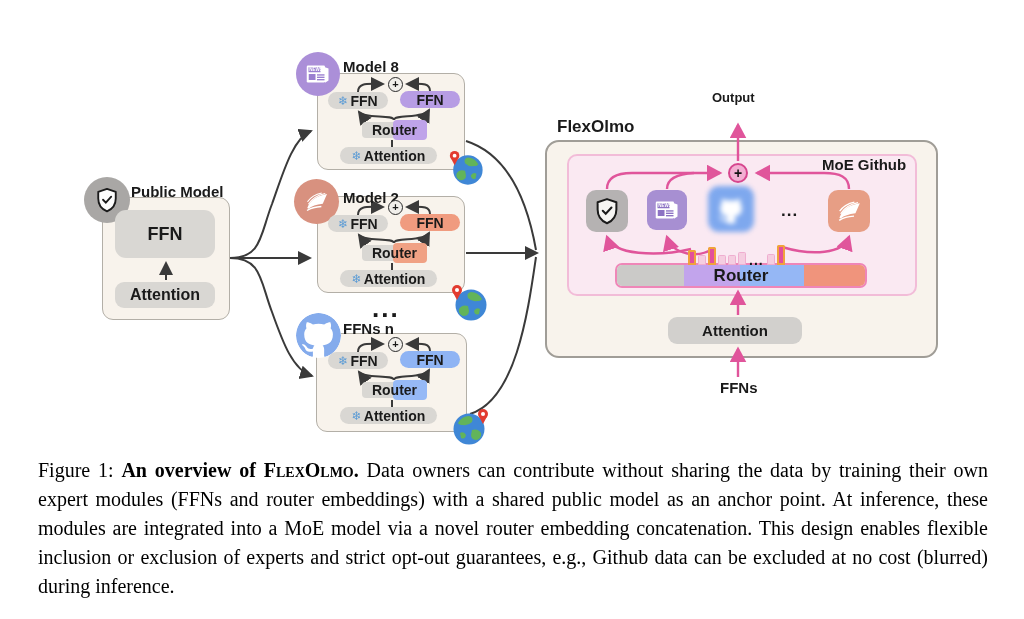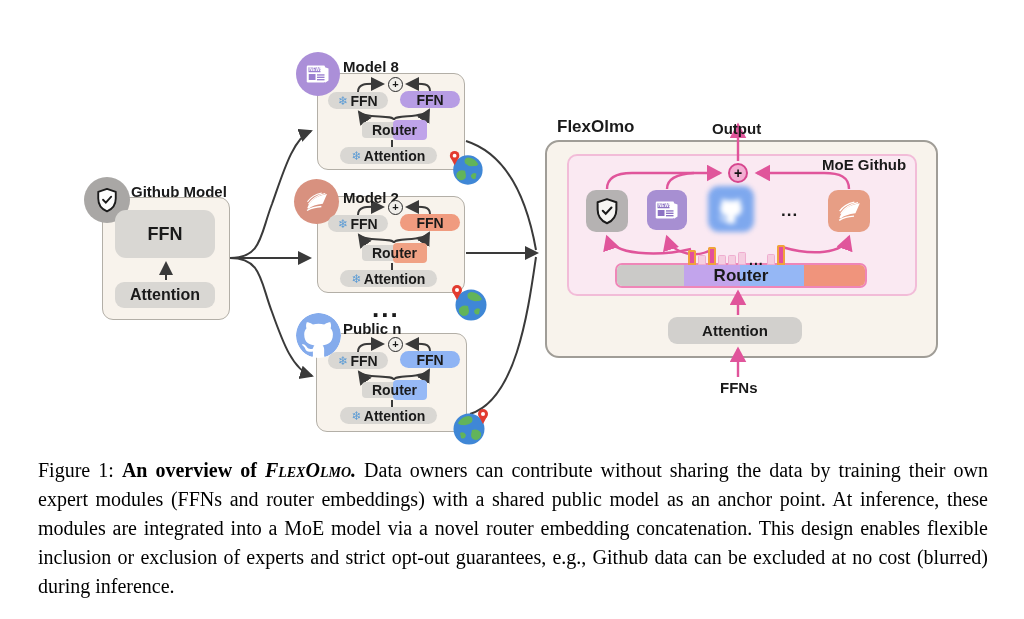--- a/index.html
+++ b/index.html
@@ -29,21 +29,21 @@
   .wbar{width:8px;border-radius:1.5px 1.5px 0 0;box-sizing:border-box;}
   .bar-dots{font-weight:bold;font-size:14px;line-height:10px;letter-spacing:1px;padding:0 1px;}
   .dots-lg{position:absolute;font-weight:bold;font-size:26px;letter-spacing:2px;z-index:10;line-height:10px;}
   .dots-md{position:absolute;font-weight:bold;font-size:17px;letter-spacing:1px;z-index:10;line-height:10px;}
   .m-router-gray{position:absolute;left:0;top:2px;width:55px;height:16px;background:#d9d7d3;border-radius:4px;}
   .m-router-accent{position:absolute;left:31px;top:0;width:34px;height:20px;border-radius:4px;}
   .m-router-lbl{position:absolute;left:0;top:2px;width:65px;height:16px;display:flex;align-items:center;justify-content:center;font-weight:bold;font-size:14px;}
   .caption{position:absolute;left:38px;top:456px;width:950px;margin:0;
            font-family:"Liberation Serif","DejaVu Serif",serif;font-size:20px;line-height:29px;
            text-align:justify;color:#000;z-index:10;}
-  .sc{font-variant:small-caps;font-style:italic;}
+  .sc{font-variant:small-caps;}
 </style>
 </head>
 <body>
 
 <div class="stage">
 
   <div class="panel" style="left:102px;top:197px;width:128px;height:123px;"></div>
   <div class="panel" style="left:317px;top:73px;width:148px;height:97px;"></div>
   <div class="panel" style="left:317px;top:196px;width:148px;height:97px;"></div>
   <div class="panel" style="left:316px;top:333px;width:151px;height:99px;"></div>
@@ -109,21 +109,21 @@
       <path d="M 738 377 L 738 349" marker-end="url(#aP)"></path>
     </g>
   </svg>
 
   <div class="badge" style="left: 84px; top: 177px; width: 46px; height: 46px; background: rgb(169, 167, 165);">
     <svg width="28" height="28" viewBox="0 0 24 24">
       <path d="M12 2.5 L19.5 5 V10.8 C19.5 16.2 16.4 20 12 21.8 C7.6 20 4.5 16.2 4.5 10.8 V5 Z" fill="#fdfdfd" stroke="#1b1b1b" stroke-width="1.6" stroke-linejoin="round"></path>
       <path d="M8.6 11.8 L11 14.2 L15.6 9.2" stroke="#1b1b1b" stroke-width="1.6" fill="none" stroke-linecap="round"></path>
     </svg>
   </div>
-  <div class="lbl" style="left:131px;top:183px;font-size:15px;">Github Model</div>
+  <div class="lbl" style="left:131px;top:183px;font-size:15px;">Public Model</div>
   <div class="pill" style="left:115px;top:210px;width:100px;height:48px;font-size:18px;border-radius:11px;">FFN</div>
   <div class="pill" style="left:115px;top:282px;width:100px;height:26px;font-size:16px;">Attention</div>
 
   <div class="badge" style="left: 296px; top: 52px; width: 44px; height: 44px; background: rgb(171, 143, 216);">
     <svg width="30" height="30" viewBox="0 0 24 24">
       <rect x="3" y="5.2" width="14.6" height="13.6" rx="1" fill="#fff"></rect>
       <path d="M17.6 6.5 L20.4 7.6 V17.2 L17.6 19 Z" fill="#fff"></path>
       <rect x="4.4" y="6.6" width="9.6" height="4" fill="#9a7fd0"></rect>
       <text x="5" y="9.9" font-size="3.6" font-weight="bold" fill="#fff" font-family="'Liberation Sans',sans-serif">NEWS</text>
       <rect x="4.6" y="12" width="5.4" height="4.8" fill="#9a7fd0"></rect>
@@ -188,21 +188,21 @@
       <use href="#globe-sym"></use>
     </svg>
 
   <div class="dots-lg" style="left:372px;top:303px;">...</div>
 
   <div class="badge" style="left:296px;top:313px;width:45px;height:45px;background:#fff;overflow:hidden;">
     <svg width="45" height="45" viewBox="0 0 16 16">
       <path fill="#84abec" d="M8 0C3.58 0 0 3.58 0 8c0 3.54 2.29 6.53 5.47 7.59.4.07.55-.17.55-.38 0-.19-.01-.82-.01-1.49-2.01.37-2.53-.49-2.69-.94-.09-.23-.48-.94-.82-1.13-.28-.15-.68-.52-.01-.53.63-.01 1.08.58 1.23.82.72 1.21 1.87.87 2.33.66.07-.52.28-.87.51-1.07-1.78-.2-3.64-.89-3.64-3.95 0-.87.31-1.59.82-2.15-.08-.2-.36-1.02.08-2.12 0 0 .67-.21 2.2.82.64-.18 1.32-.27 2-.27s1.36.09 2 .27c1.53-1.04 2.2-.82 2.2-.82.44 1.1.16 1.92.08 2.12.51.56.82 1.27.82 2.15 0 3.07-1.87 3.75-3.65 3.95.29.25.54.73.54 1.48 0 1.07-.01 1.93-.01 2.2 0 .21.15.46.55.38A8.01 8.01 0 0 0 16 8c0-4.42-3.58-8-8-8z"></path>
     </svg>
   </div>
-  <div class="lbl" style="left:343px;top:320px;font-size:15px;">Public n</div>
+  <div class="lbl" style="left:343px;top:320px;font-size:15px;">FFNs n</div>
   <div class="plus-circle m-plus" style="left:388px;top:337px;">
       <span>+</span>
     </div>
   <div class="pill" style="left:328px;top:352px;width:60px;height:17px;font-size:14px;">
     <span class="snow">❄</span>
       <span>FFN</span>
   </div>
   <div class="pill" style="left: 400px; top: 351px; width: 60px; height: 17px; font-size: 14px; background: rgb(143, 180, 244);">
     <span>FFN</span>
   </div>
@@ -213,21 +213,21 @@
   </div>
   <div class="pill" style="left:340px;top:407px;width:97px;height:17px;font-size:14px;">
     <span class="snow">❄</span>
       <span>Attention</span>
   </div>
   <svg class="abs" style="left:451px;top:407px;z-index:11;" width="40" height="40">
       <use href="#globe-sym"></use>
     </svg>
 
   <div class="lbl" style="left:557px;top:117px;font-size:17px;">FlexOlmo</div>
-  <div class="lbl" style="left:712px;top:120px;font-size:15px;">Output</div>
+  <div class="lbl" style="left:712px;top:90px;font-size:13px;">Output</div>
   <div class="lbl" style="left:822px;top:156px;font-size:15px;">MoE Github</div>
   <div class="plus-circle fo-plus" style="left:728px;top:163px;">
       <span>+</span>
     </div>
 
   <div class="sq" style="left: 586px; top: 190px; width: 42px; height: 42px; border-radius: 10px; background: rgb(181, 178, 178);">
     <svg width="30" height="30" viewBox="0 0 24 24">
       <path d="M12 2.5 L19.5 5 V10.8 C19.5 16.2 16.4 20 12 21.8 C7.6 20 4.5 16.2 4.5 10.8 V5 Z" fill="#f6f5f3" stroke="#1b1b1b" stroke-width="1.6" stroke-linejoin="round"></path>
       <path d="M8.6 11.8 L11 14.2 L15.6 9.2" stroke="#1b1b1b" stroke-width="1.6" fill="none" stroke-linecap="round"></path>
     </svg>

